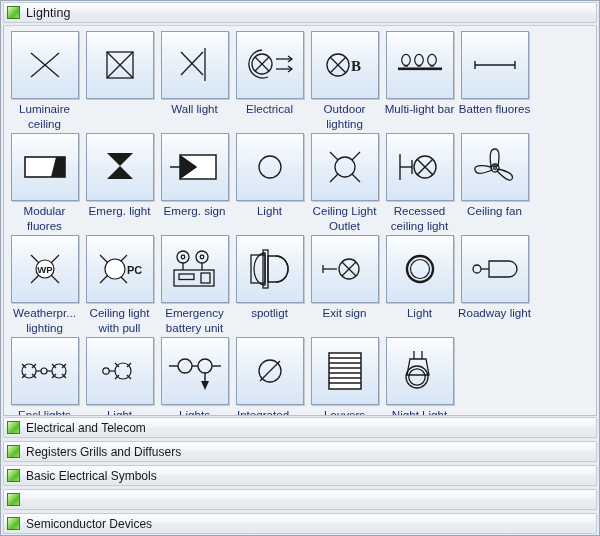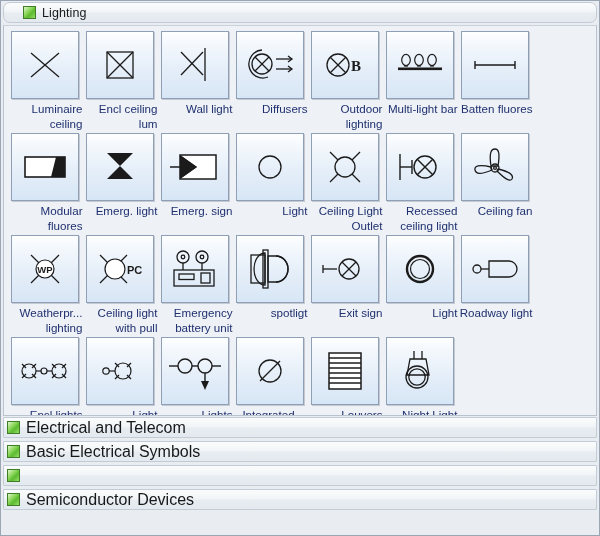--- a/index.html
+++ b/index.html
@@ -23,24 +23,24 @@
   }
 
   
   .stencil-header {
     position: relative;
     height: 21px;
     box-sizing: border-box;
     margin: 1px 2px 0 2px;
     background: linear-gradient(to bottom, #fbfcfd 0%, #f1f4f7 48%, #e8edf2 52%, #e4e9ef 100%);
     border: 1px solid #c2ccd6;
-    border-radius: 7px;
+    border-radius: 1px;
     display: flex;
     align-items: center;
-    padding-left: 19px;
+    padding-left: 3px;
     cursor: default;
   }
   .hdr-icon {
     width: 13px;
     height: 13px;
     flex: 0 0 13px;
     box-sizing: border-box;
     border: 1px solid #3f7d27;
     background: linear-gradient(135deg, #dff5cd 0%, #8fd95f 38%, #5cbb2e 62%, #95dc6a 100%);
     margin-right: 6px;
@@ -86,21 +86,21 @@
     background: linear-gradient(to bottom, #fdfeff 0%, #f2f7fc 22%, #e3edf8 62%, #d7e6f6 100%);
     box-shadow: 1px 1px 0 rgba(120,130,145,.35);
     display: flex;
     align-items: center;
     justify-content: center;
   }
   .tile svg { display: block; }
   .cap {
     margin-top: 2px;
     width: 76px;
-    text-align: right;
+    text-align: center;
     font-size: 11.6px;
     line-height: 15px;
     color: #1f3070;
     word-wrap: break-word;
     white-space: pre-line;
   }
 
   
   .cat-list {
     position: absolute;
@@ -115,21 +115,21 @@
     margin-bottom: 3px;
     background: linear-gradient(to bottom, #fbfcfd 0%, #f1f4f7 48%, #e8edf2 52%, #e4e9ef 100%);
     border: 1px solid #c2ccd6;
     border-radius: 1px;
     display: flex;
     align-items: center;
     padding-left: 3px;
     cursor: default;
   }
   .cat-label {
-    font-size: 16px;
+    font-size: 12px;
     color: #17181a;
     white-space: nowrap;
   }
 </style>
 </head>
 <body>
 
 <div id="app">
 
   <div class="stencil-header">
@@ -153,21 +153,20 @@
         <div class="cell">
           <div class="tile">
             <svg width="52" height="52" viewBox="0 0 52 52">
               <g stroke="#1b1b1b" stroke-width="1.3" fill="none">
                 <rect x="13" y="13" width="26" height="26"></rect>
                 <line x1="13" y1="13" x2="39" y2="39"></line>
                 <line x1="39" y1="13" x2="13" y2="39"></line>
               </g>
             </svg>
           </div>
-          <div class="cap">Encl ceiling lum</div>
         </div>
         <div class="cell">
           <div class="tile">
             <svg width="52" height="52" viewBox="0 0 52 52">
               <g stroke="#1b1b1b" stroke-width="1.3" fill="none">
                 <line x1="12" y1="13" x2="34" y2="36"></line>
                 <line x1="34" y1="13" x2="12" y2="36"></line>
                 <line x1="36" y1="9" x2="36" y2="42"></line>
               </g>
             </svg>
@@ -182,21 +181,21 @@
                 <path d="M20 11 A14 14 0 1 0 26 38"></path>
                 <line x1="13" y1="18" x2="27" y2="32"></line>
                 <line x1="27" y1="18" x2="13" y2="32"></line>
                 <line x1="34" y1="20" x2="50" y2="20"></line>
                 <path d="M46 17 L50 20 L46 23"></path>
                 <line x1="34" y1="30" x2="50" y2="30"></line>
                 <path d="M46 27 L50 30 L46 33"></path>
               </g>
             </svg>
           </div>
-          <div class="cap">Diffusers</div>
+          <div class="cap">Electrical</div>
         </div>
         <div class="cell">
           <div class="tile">
             <svg width="54" height="52" viewBox="0 0 54 52">
               <g stroke="#1b1b1b" stroke-width="1.3" fill="none">
                 <circle cx="20" cy="26" r="11"></circle>
                 <line x1="12" y1="18" x2="28" y2="34"></line>
                 <line x1="28" y1="18" x2="12" y2="34"></line>
               </g>
               <text x="33" y="32" font-family="Liberation Serif, serif" font-size="15" font-weight="bold" fill="#1b1b1b">B</text>
@@ -508,20 +507,24 @@
       </div>
   </div>
 
   <div class="cat-list" id="cat-list">
       <div class="cat-row">
         <span class="hdr-icon"></span>
         <span class="cat-label">Electrical and Telecom</span>
       </div>
       <div class="cat-row">
         <span class="hdr-icon"></span>
+        <span class="cat-label">Registers Grills and Diffusers</span>
+      </div>
+      <div class="cat-row">
+        <span class="hdr-icon"></span>
         <span class="cat-label">Basic Electrical Symbols</span>
       </div>
       <div class="cat-row">
         <span class="hdr-icon"></span>
       </div>
       <div class="cat-row">
         <span class="hdr-icon"></span>
         <span class="cat-label">Semiconductor Devices</span>
       </div>
     </div>

